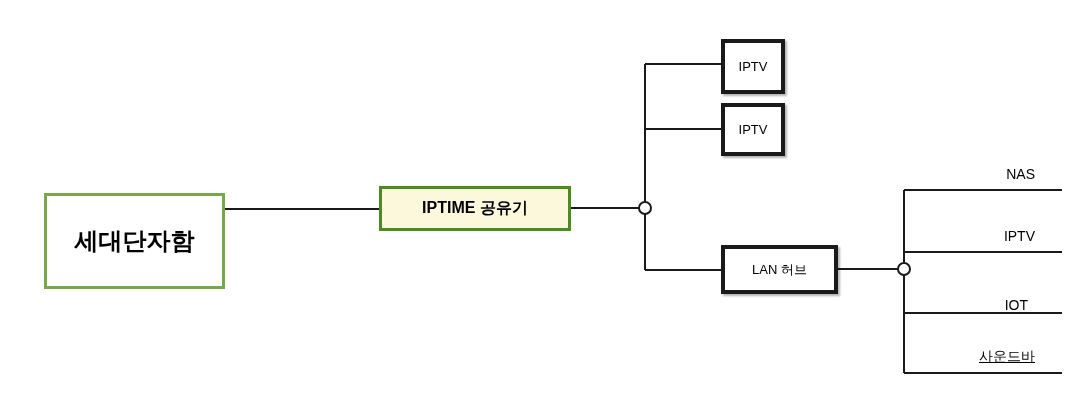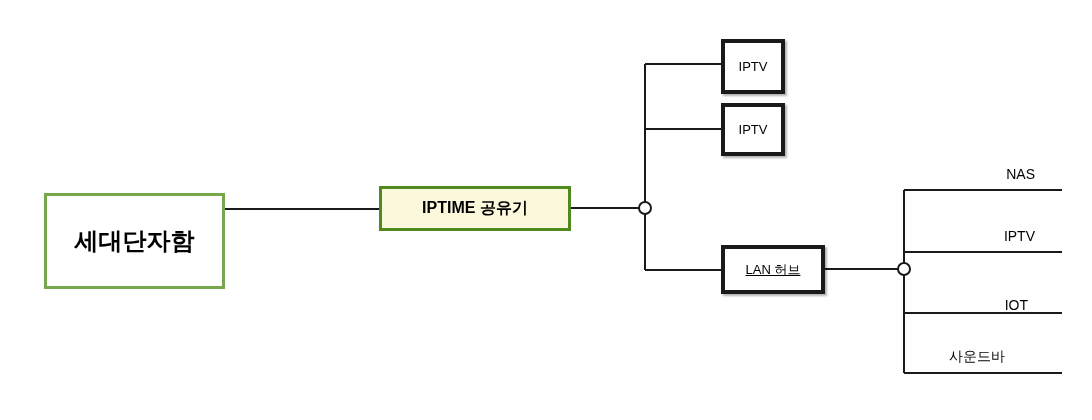--- a/index.html
+++ b/index.html
@@ -102,31 +102,31 @@
 </div>
 
 <div class="node node-black" style="left:721px; top:39px; width:64px; height:55px;">
   <span>IPTV</span>
 </div>
 
 <div class="node node-black" style="left:721px; top:103px; width:64px; height:53px;">
   <span>IPTV</span>
 </div>
 
-<div class="node node-black" style="left:721px; top:245px; width:104px; height:49px;text-decoration:underline;">
+<div class="node node-black" style="left:721px; top:245px; width:117px; height:49px;">
   <span>LAN 허브</span>
 </div>
 
 <div class="leaf-label" style="left:935px; top:166px; width:100px;">
   <span>NAS</span>
 </div>
 
 <div class="leaf-label" style="left:935px; top:228px; width:100px;">
   <span>IPTV</span>
 </div>
 
 <div class="leaf-label" style="left:928px; top:289px; width:100px;margin-top:8px;">
   <span>IOT</span>
 </div>
 
-<div class="leaf-label" style="left:885px; top:348px; width:120px;">
+<div class="leaf-label" style="left:915px; top:348px; width:120px;text-decoration:underline;">
   <span>사운드바</span>
 </div>
 
 </body></html>

